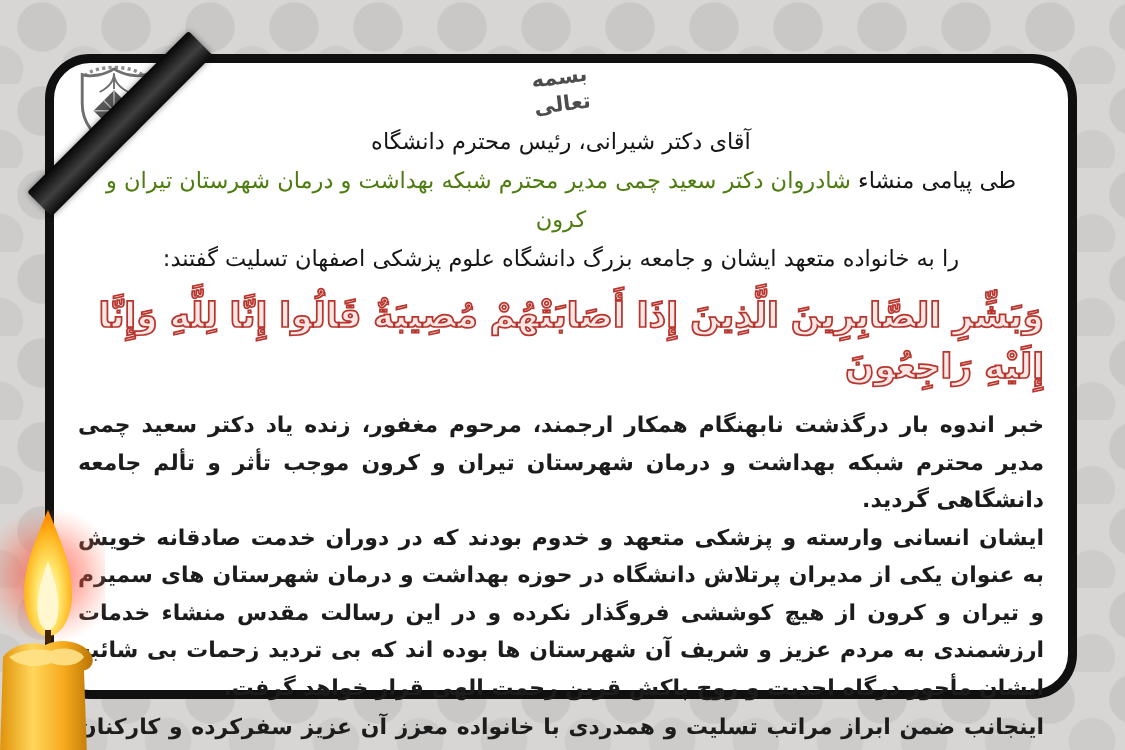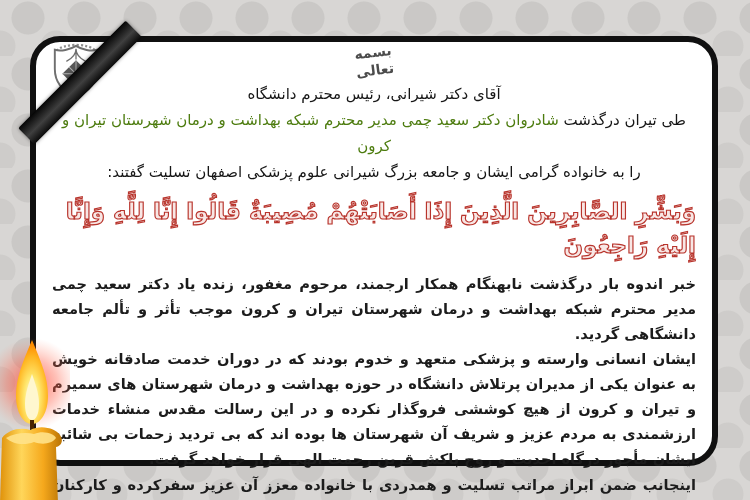--- a/index.html
+++ b/index.html
@@ -59,24 +59,24 @@
       <g transform="rotate(45 27 35)">
         <rect x="17" y="25" width="20" height="20" fill="#575757"></rect>
         <path d="M17 25 L37 45 M17 45 L37 25 M27 25 L27 45 M17 35 L37 35" stroke="#b5b5b5" stroke-width="1"></path>
       </g>
     </svg>
   </div>
 
   <div class="header">
     <div>آقای دکتر شیرانی، رئیس محترم دانشگاه</div>
     <div>
-      <span>طی تیران درگذشت</span>
+      <span>طی پیامی منشاء</span>
       <span class="red">شادروان دکتر سعید چمی مدیر محترم شبکه بهداشت و درمان شهرستان تیران و کرون</span>
     </div>
-    <div>را به خانواده گرامی ایشان و جامعه بزرگ شیرانی علوم پزشکی اصفهان تسلیت گفتند:</div>
+    <div>را به خانواده متعهد ایشان و جامعه بزرگ دانشگاه علوم پزشکی اصفهان تسلیت گفتند:</div>
   </div>
 
   <div class="verse">وَبَشِّرِ الصَّابِرِينَ الَّذِينَ إِذَا أَصَابَتْهُمْ مُصِيبَةٌ قَالُوا إِنَّا لِلَّهِ وَإِنَّا إِلَيْهِ رَاجِعُونَ</div>
 
   <div class="body-text">
     <p>خبر اندوه بار درگذشت نابهنگام همکار ارجمند، مرحوم مغفور، زنده یاد دکتر سعید چمی مدیر محترم شبکه بهداشت و درمان شهرستان تیران و کرون موجب تأثر و تألم جامعه دانشگاهی گردید.</p>
     <p>ایشان انسانی وارسته و پزشکی متعهد و خدوم بودند که در دوران خدمت صادقانه خویش به عنوان یکی از مدیران پرتلاش دانشگاه در حوزه بهداشت و درمان شهرستان های سمیرم و تیران و کرون از هیچ کوششی فروگذار نکرده و در این رسالت مقدس منشاء خدمات ارزشمندی به مردم عزیز و شریف آن شهرستان ها بوده اند که بی تردید زحمات بی شائبه ایشان مأجور درگاه احدیت و روح پاکش قرین رحمت الهی قرار خواهد گرفت.</p>
     <p>اینجانب ضمن ابراز مراتب تسلیت و همدردی با خانواده معزز آن عزیز سفرکرده و کارکنان گرانقدر دانشگاه علوم پزشکی اصفهان بویژه پرسنل محترم شبکه بهداشت و درمان شهرستان های سمیرم و تیران و کرون، برای آن فقید سعید علو درجات، رحمت واسعه الهی و هم نشینی با برادر شهیدش و برای دیگر بازماندگان صبر جمیل و اجر جزیل از درگاه خداوند متعال مسئلت می نمایم.</p>
   </div>
 

